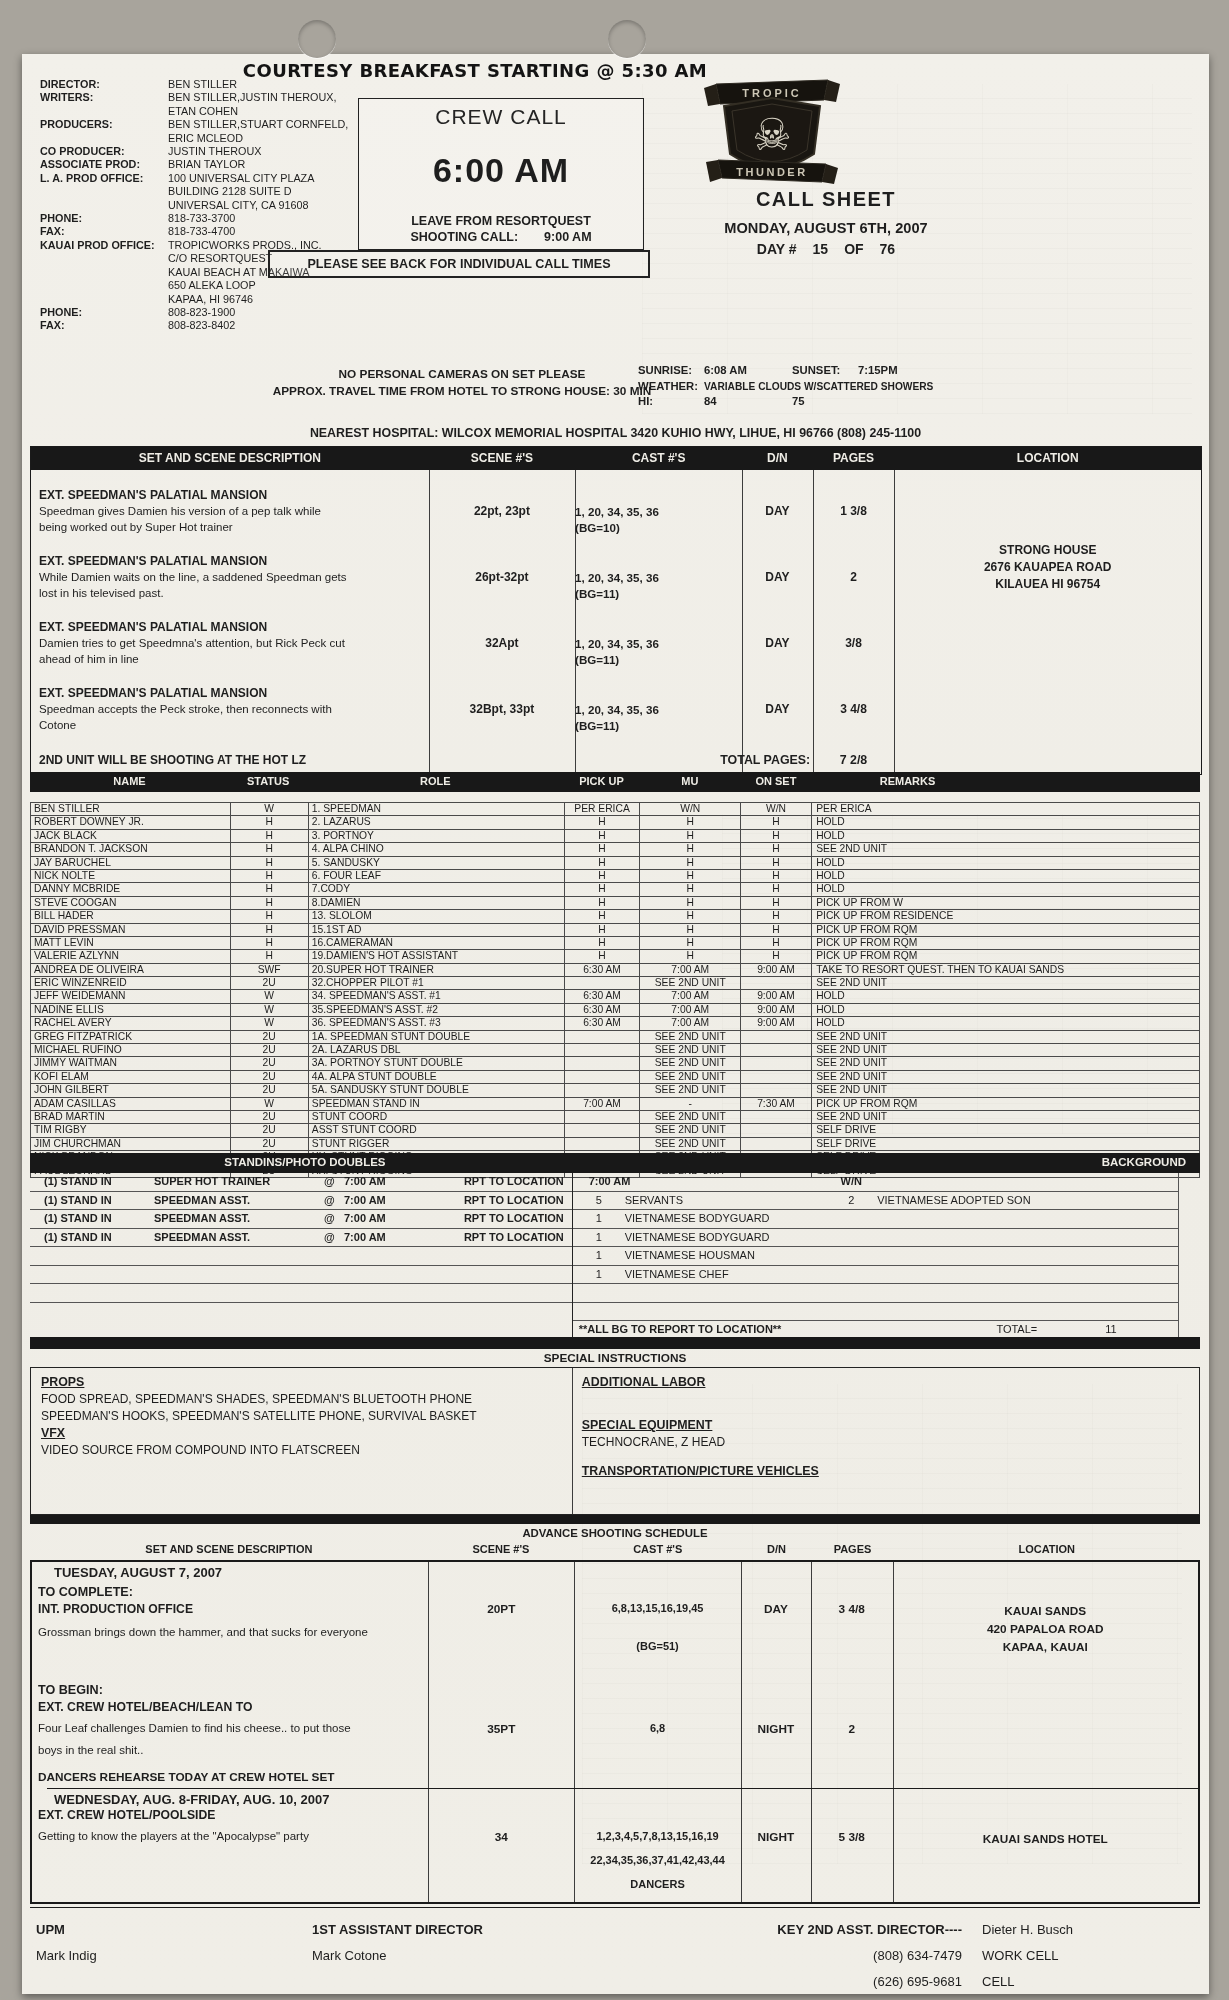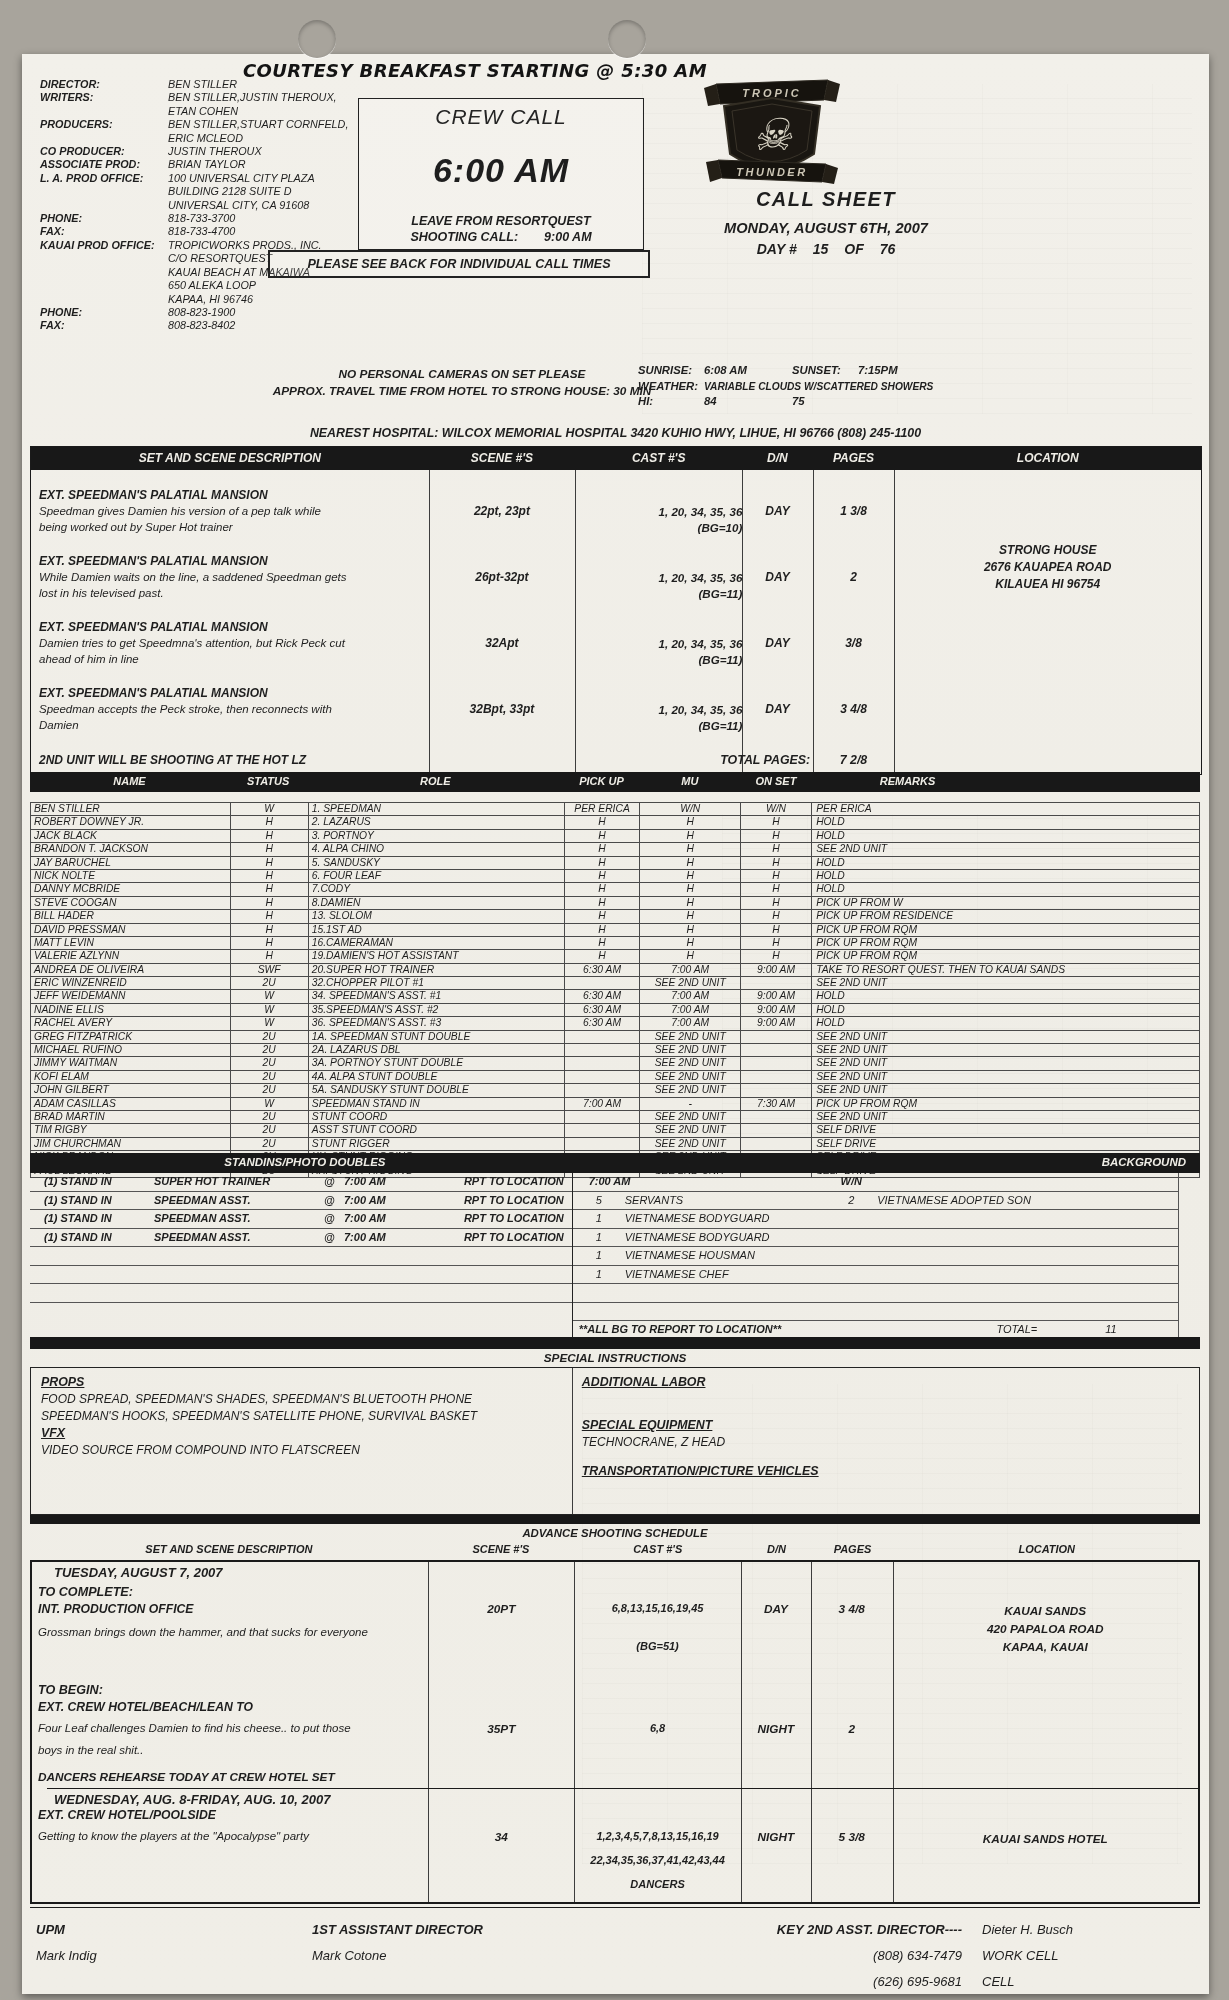--- a/index.html
+++ b/index.html
@@ -1,16 +1,16 @@
 <!DOCTYPE html>
 <html><head>
 <meta charset="utf-8">
 <style>
   html,body{margin:0;padding:0;background:#a8a49c;font-family:"Liberation Sans",sans-serif;}
-  .page{position:relative;width:1229px;height:2000px;background:#a8a49c;overflow:hidden;margin:0 auto;font-style:italic;}
+  .page{position:relative;width:1229px;height:2000px;background:#a8a49c;overflow:hidden;margin:0 auto;}
   .paper{position:absolute;left:22px;top:54px;width:1187px;height:1940px;
          background:linear-gradient(180deg,#f2f0ea 0%,#efede6 55%,#f0eee7 100%);
          box-shadow:0 3px 8px rgba(0,0,0,.45);color:#1e1e1e;}
   .hole{position:absolute;top:20px;width:38px;height:38px;border-radius:50%;background:#a8a49c;
         box-shadow:inset 0 2px 4px rgba(0,0,0,.28),0 1px 0 rgba(255,255,255,.55);z-index:5;}
   .hole-left{left:298px;} .hole-right{left:608px;}
   .bleed{position:absolute;pointer-events:none;opacity:.55;
     background:repeating-linear-gradient(0deg,rgba(110,105,95,.07) 0 1px,transparent 1px 15px),
                repeating-linear-gradient(90deg,rgba(110,105,95,.05) 0 1px,transparent 1px 85px);}
   
@@ -45,21 +45,21 @@
   .scene-table{position:absolute;top:392px;left:8px;width:1170px;border:1.6px solid #1a1a1a;}
   .sc-head{position:relative;height:23px;}
   .sc-head span{position:absolute;top:4px;transform:translateX(-50%);font-size:12px;font-weight:bold;white-space:nowrap;}
   .scene-body{position:relative;padding-top:18px;}
   .vline{position:absolute;top:0;bottom:0;width:1px;background:#3d3d3d;}
   .sc-row{position:relative;height:66px;}
   .sc-desc{position:absolute;left:0;top:0;width:34%;padding-left:8px;box-sizing:border-box;
            font-size:11.5px;line-height:15.8px;white-space:nowrap;overflow:hidden;}
   .slug{font-weight:bold;font-size:12px;}
   .sc-scenes{position:absolute;left:34%;width:12.5%;top:16px;text-align:center;font-weight:bold;font-size:12px;}
-  .sc-cast{position:absolute;left:46.5%;width:14.3%;top:16px;text-align:right;font-weight:bold;font-size:11.6px;line-height:16px;}
+  .sc-cast{position:absolute;left:46.5%;width:14.3%;top:16px;text-align:left;font-weight:bold;font-size:11.6px;line-height:16px;}
   .sc-dn{position:absolute;left:60.8%;width:6%;top:16px;text-align:center;font-weight:bold;font-size:12px;}
   .sc-pg{position:absolute;left:66.8%;width:7%;top:16px;text-align:center;font-weight:bold;font-size:12px;}
   .sc-loc-block{position:absolute;left:73.8%;width:26.2%;top:72px;text-align:center;
                 font-weight:bold;font-size:12px;line-height:17px;}
   .sc-foot{position:relative;height:22px;}
   .sc-note{position:absolute;left:8px;top:1px;font-weight:bold;font-size:12px;}
   .sc-total-label{position:absolute;left:34%;width:32.6%;top:1px;text-align:right;font-weight:bold;font-size:12.4px;}
   .sc-total{position:absolute;left:66.8%;width:7%;top:1px;text-align:center;font-weight:bold;font-size:12.4px;}
   
   .cast-table{position:absolute;top:718px;left:8px;width:1170px;}
@@ -375,21 +375,21 @@
                 <div>(BG=11)</div>
               </div>
               <div class="sc-dn">DAY</div>
               <div class="sc-pg">3/8</div>
             </div>
 
             <div class="sc-row">
               <div class="sc-desc">
                 <div class="slug">EXT. SPEEDMAN'S PALATIAL MANSION</div>
                 <div>Speedman accepts the Peck stroke, then reconnects with</div>
-                <div>Damien</div>
+                <div>Cotone</div>
               </div>
               <div class="sc-scenes">32Bpt, 33pt</div>
               <div class="sc-cast">
                 <div>1, 20, 34, 35, 36</div>
                 <div>(BG=11)</div>
               </div>
               <div class="sc-dn">DAY</div>
               <div class="sc-pg">3 4/8</div>
             </div>
           </div>

